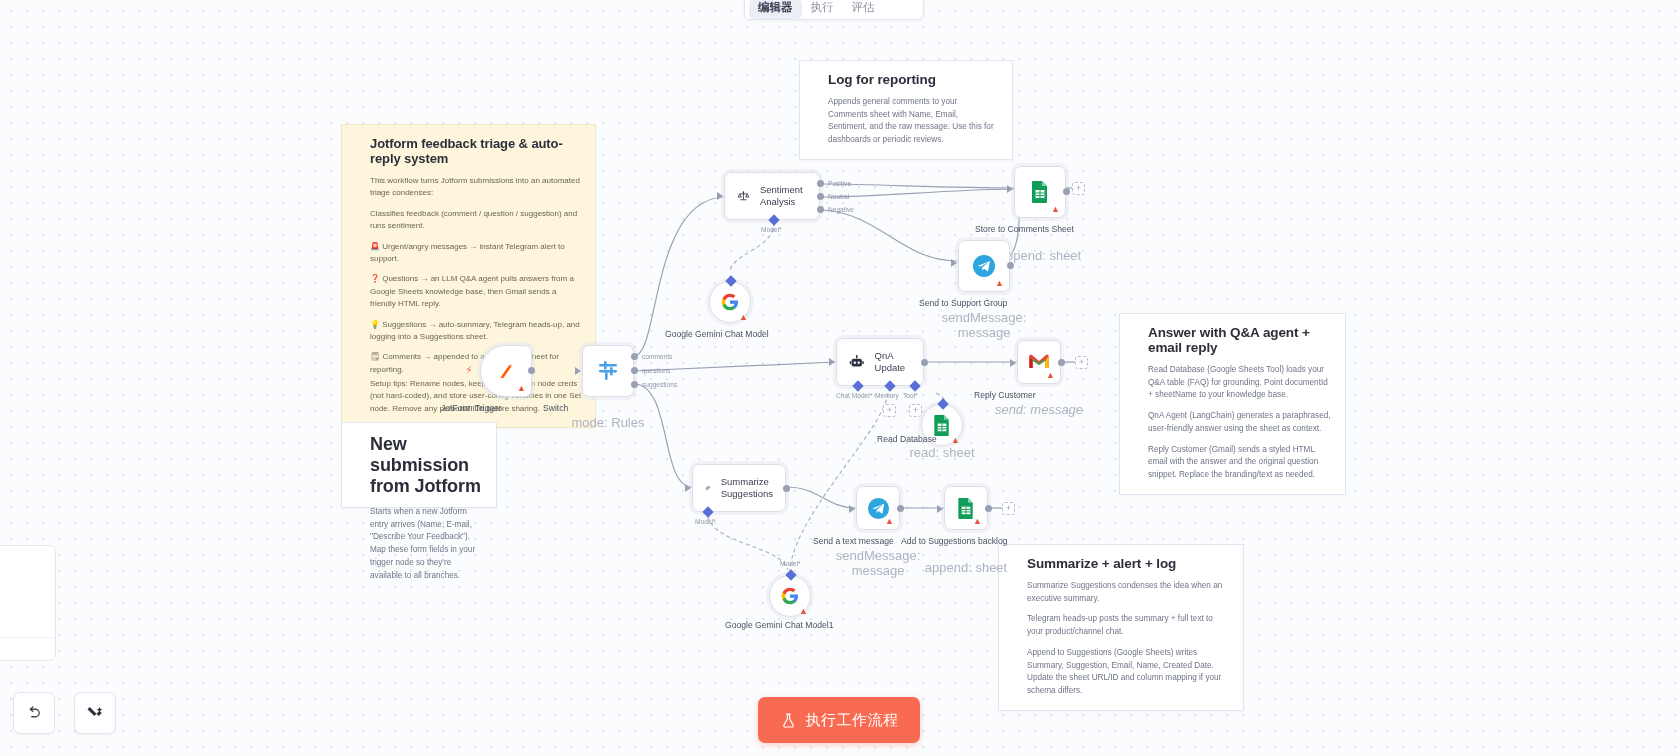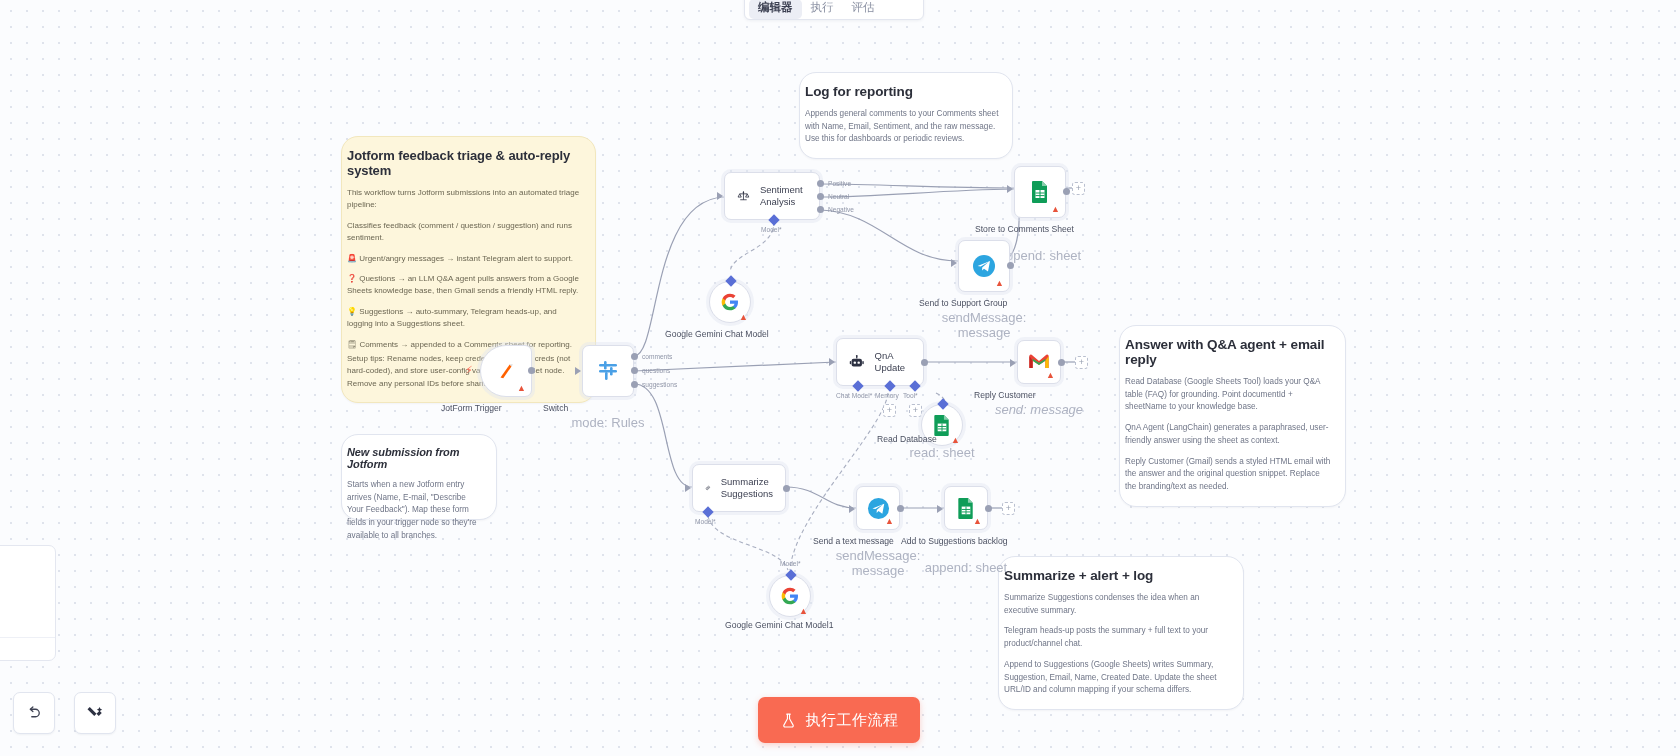--- a/index.html
+++ b/index.html
@@ -38,25 +38,24 @@
     padding: 3px 9px 6px 9px; border-radius: 5px;
     white-space: nowrap; line-height: 1;
   }
   .tab.active { background: #eceef5; color: #3b3f51; font-weight: 600; }
 
   
   .note {
     position: absolute;
     background: #fff;
     border: 1px solid #e1e5ef;
-    border-radius: 17px;
-    padding: 11px 13px 12px 5px;
+    border-radius: 0;
+    padding: 11px 13px 12px 28px;
     box-shadow: 0 1px 2px rgba(20,30,60,.04);
     z-index: 5;
-    margin-top: 12px;
   }
   .note.yellow { background: #fdf6dc; border-color: #f2e7bd; }
   .note h3 {
     margin: 0 0 9px 0;
     font-size: 13.5px; font-weight: 700; color: #2c2f3a;
     letter-spacing: -.1px;
   }
   .note.yellow h3 { font-size: 13px; }
   .note p {
     margin: 0 0 8px 0;
@@ -240,36 +239,36 @@
     <path class="edge" d="M 986,508 L 1002,508"></path>
 
     <path class="edge-dash" d="M 774,222 C 774,250 732,252 730,272"></path>
     <path class="edge-dash" d="M 888,393 C 884,430 794,515 790,570"></path>
     <path class="edge-dash" d="M 936,393 C 950,400 946,408 942,415"></path>
     <path class="edge-dash" d="M 708,516 C 714,545 780,545 788,570"></path>
   </svg>
 
   <div class="note yellow" style="left:341px; top:124px; width:255px;">
     <h3>Jotform feedback triage &amp; auto-reply system</h3>
-    <p>This workflow turns Jotform submissions into an automated triage pipeline:</p>
+    <p>This workflow turns Jotform submissions into an automated triage condenses:</p>
     <p>Classifies feedback (comment / question / suggestion) and runs sentiment.</p>
     <p>🚨 Urgent/angry messages → instant Telegram alert to support.</p>
     <p>❓ Questions → an LLM Q&amp;A agent pulls answers from a Google Sheets knowledge base, then Gmail sends a friendly HTML reply.</p>
     <p>💡 Suggestions → auto-summary, Telegram heads-up, and logging into a Suggestions sheet.</p>
     <p>🗒 Comments → appended to a Comments sheet for reporting.</p>
     <p style="margin-top:-6px;">Setup tips: Rename nodes, keep credentials in node creds (not hard-coded), and store user-config variables in one Set node. Remove any personal IDs before sharing.</p>
   </div>
 
   <div class="note" style="left:799px; top:60px; width:214px;">
     <h3>Log for reporting</h3>
     <p>Appends general comments to your Comments sheet with Name, Email, Sentiment, and the raw message. Use this for dashboards or periodic reviews.</p>
   </div>
 
   <div class="note" style="left:341px; top:422px; width:156px; height:86px;">
-    <h3 style="font-size:11px;font-style:italic;">New submission from Jotform</h3>
+    <h3 style="font-size:18px;">New submission from Jotform</h3>
     <p>Starts when a new Jotform entry arrives (Name, E-mail, "Describe Your Feedback"). Map these form fields in your trigger node so they're available to all branches.</p>
   </div>
 
   <div class="note" style="left:1119px; top:313px; width:227px;">
     <h3>Answer with Q&amp;A agent + email reply</h3>
     <p>Read Database (Google Sheets Tool) loads your Q&amp;A table (FAQ) for grounding. Point documentId + sheetName to your knowledge base.</p>
     <p>QnA Agent (LangChain) generates a paraphrased, user-friendly answer using the sheet as context.</p>
     <p>Reply Customer (Gmail) sends a styled HTML email with the answer and the original question snippet. Replace the branding/text as needed.</p>
   </div>
 

